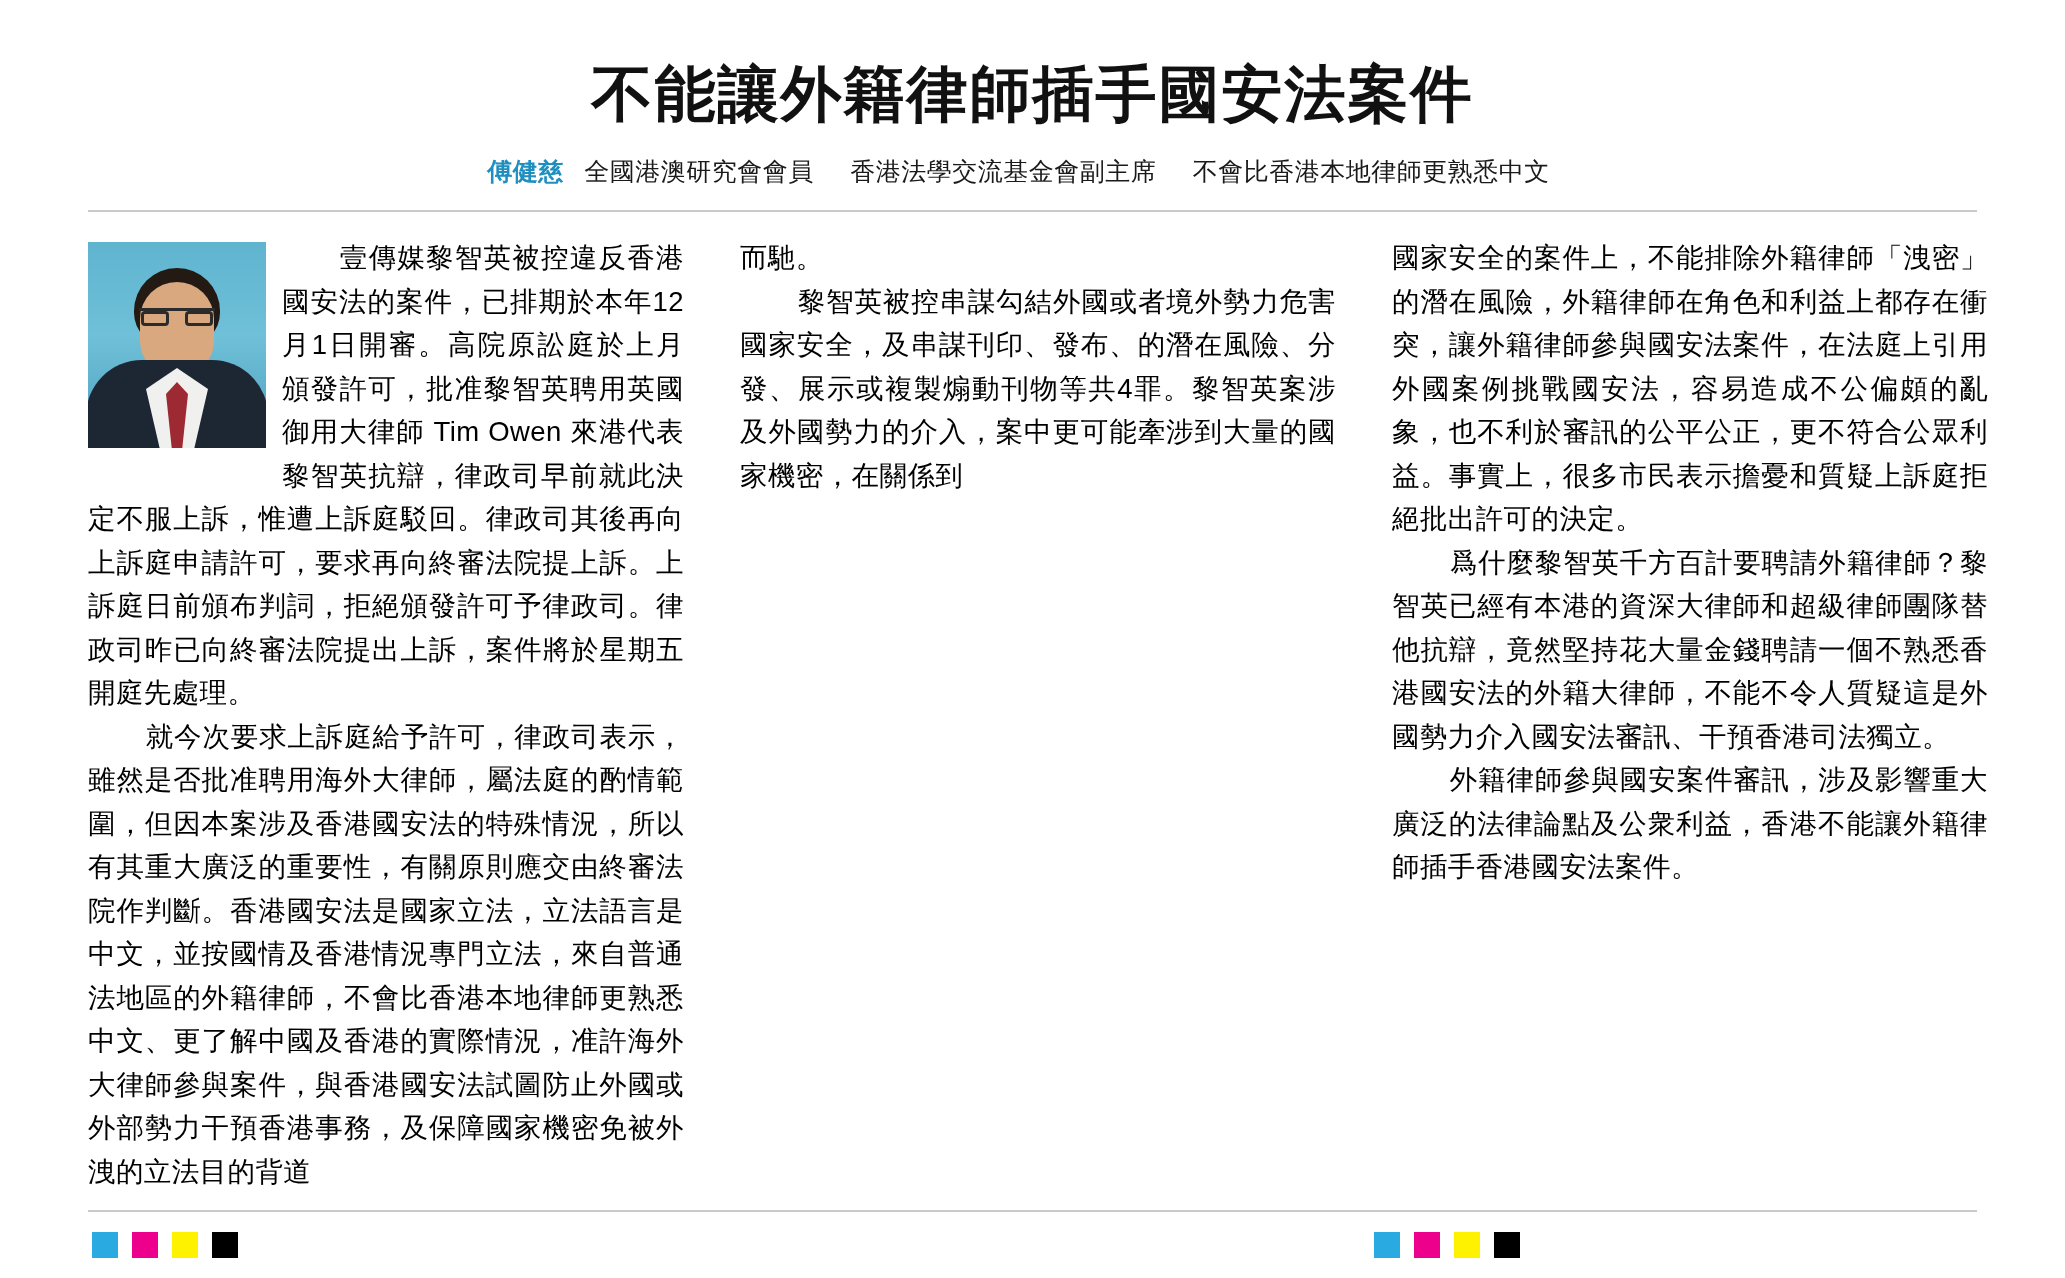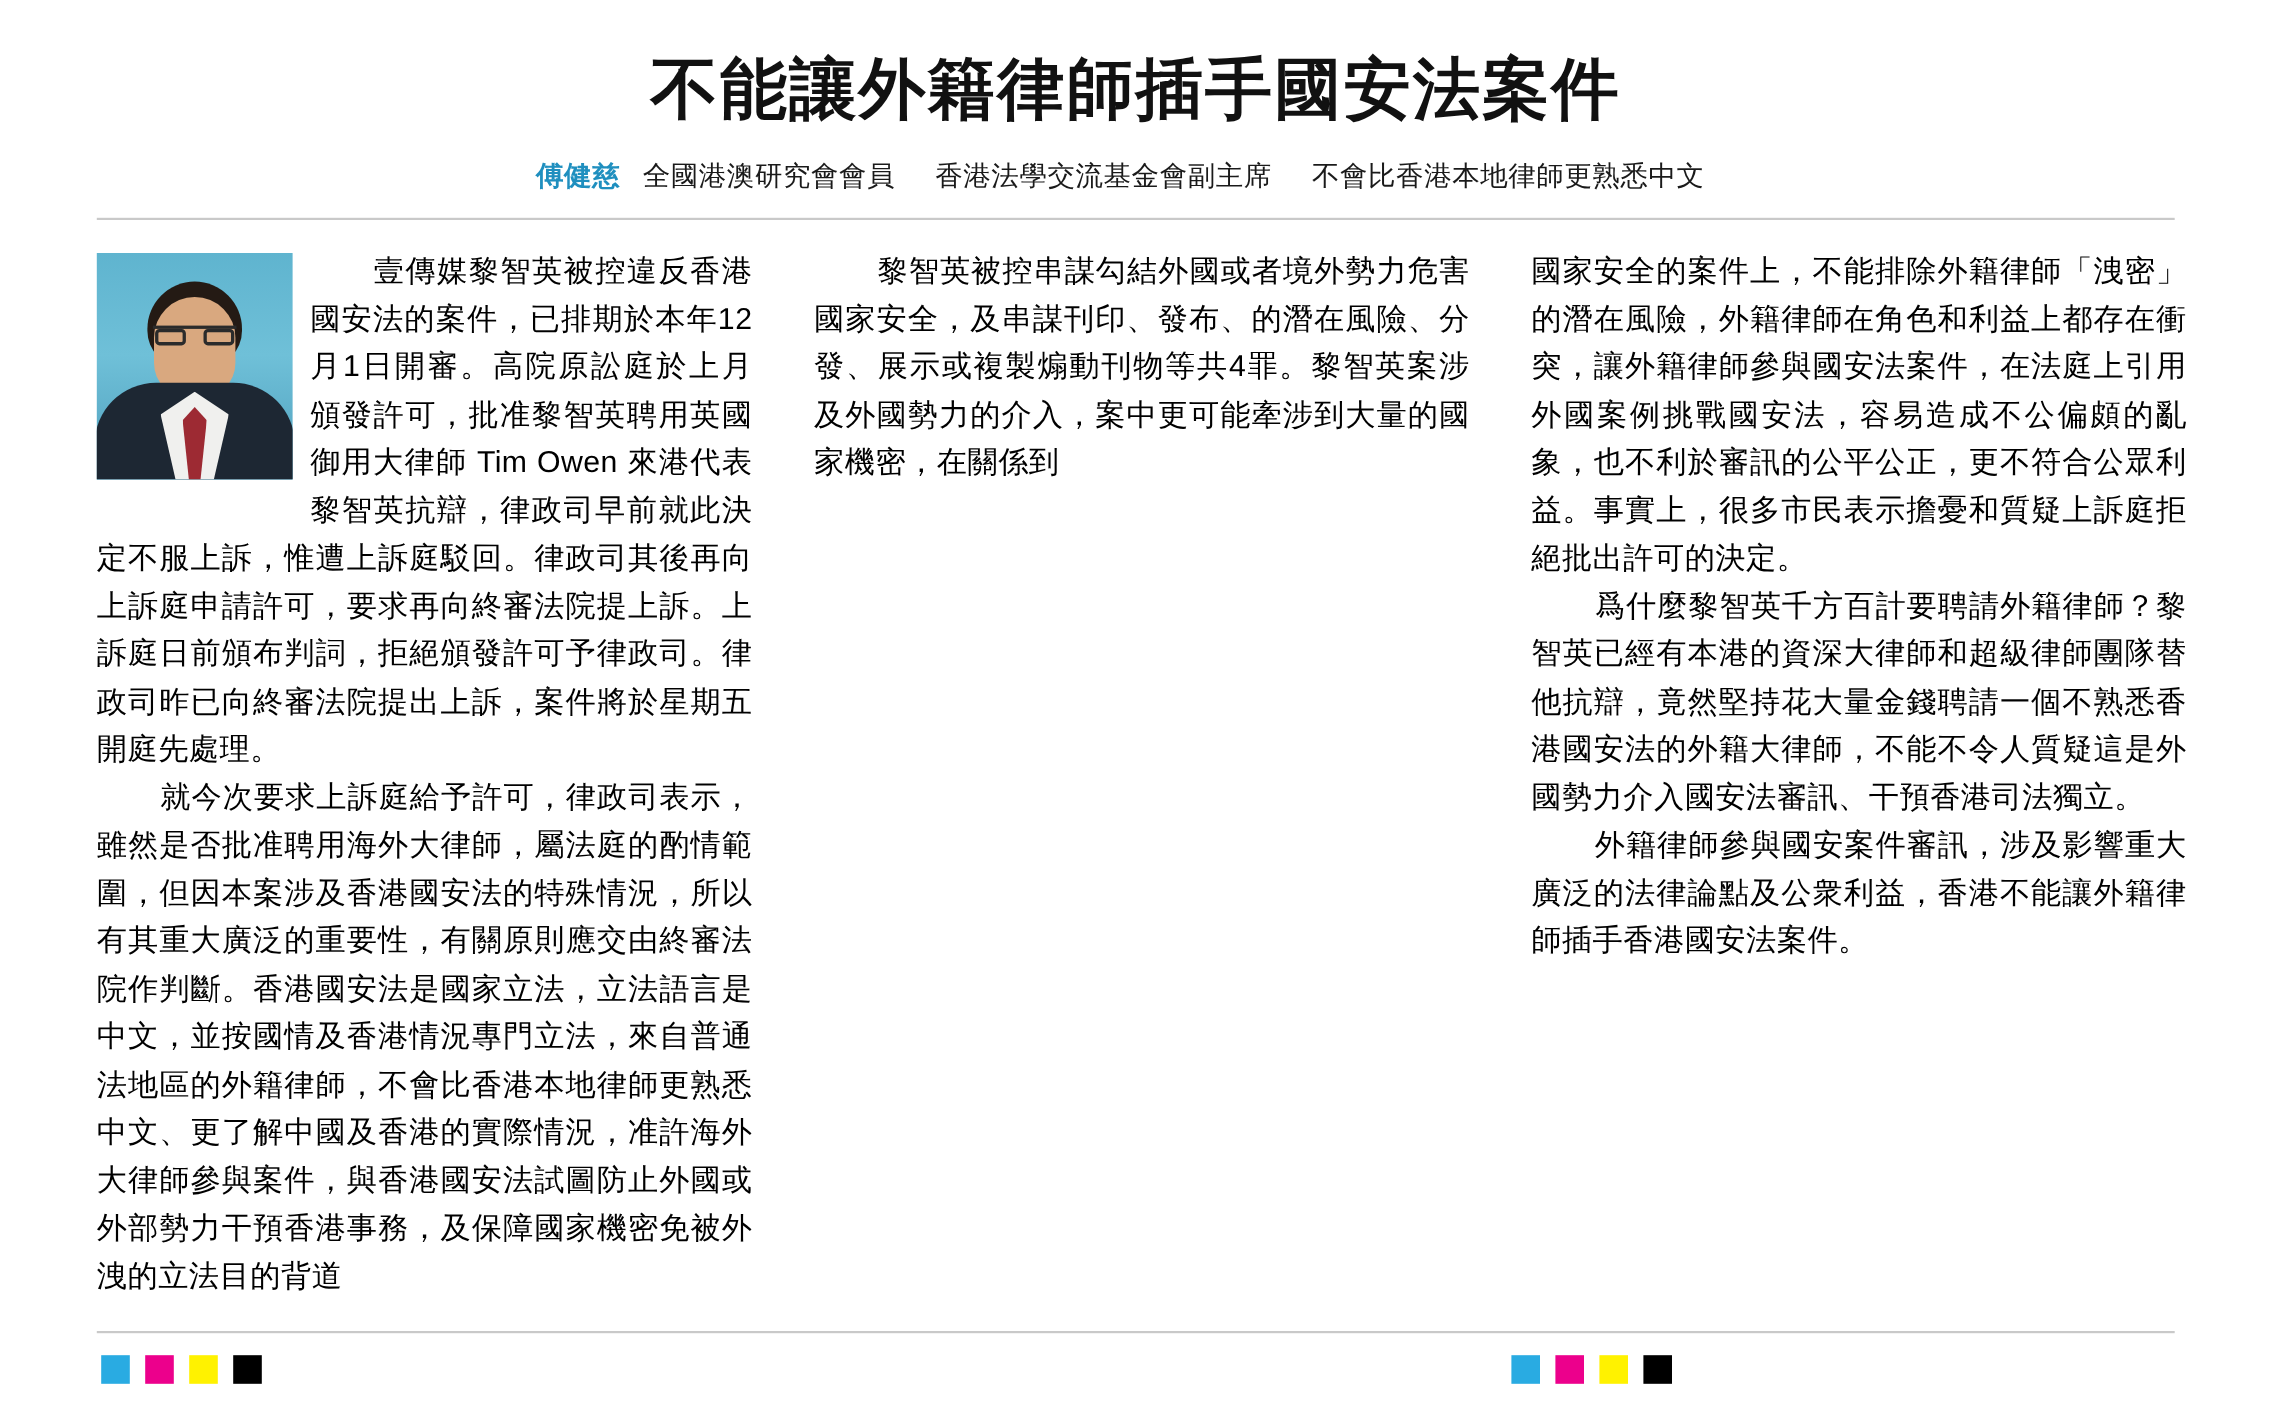--- a/index.html
+++ b/index.html
@@ -24,21 +24,21 @@
 
   
   .headline {
     text-align: center;
     font-family: "DejaVu Sans", "Liberation Sans", sans-serif;
     font-weight: bold;
     font-size: 61px;
     letter-spacing: 2px;
     color: #111111;
     margin: 0;
-    padding-top: 48px;
+    padding-top: 60px;
     line-height: 1.1;
   }
   .byline {
     text-align: center;
     margin-top: 28px;
     font-family: "DejaVu Sans", "Liberation Sans", sans-serif;
     font-size: 25px;
     color: #1a1a1a;
     letter-spacing: 0.5px;
   }
@@ -211,20 +211,21 @@
         <div class="glasses"></div>
         <div class="suit"></div>
         <div class="shirt"></div>
         <div class="tie"></div>
       </div>
       <p class="indent">壹傳媒黎智英被控違反香港國安法的案件，已排期於本年12月1日開審。高院原訟庭於上月頒發許可，批准黎智英聘用英國御用大律師 Tim Owen 來港代表黎智英抗辯，律政司早前就此決定不服上訴，惟遭上訴庭駁回。律政司其後再向上訴庭申請許可，要求再向終審法院提上訴。上訴庭日前頒布判詞，拒絕頒發許可予律政司。律政司昨已向終審法院提出上訴，案件將於星期五開庭先處理。</p>
       <p class="indent">就今次要求上訴庭給予許可，律政司表示，雖然是否批准聘用海外大律師，屬法庭的酌情範圍，但因本案涉及香港國安法的特殊情況，所以有其重大廣泛的重要性，有關原則應交由終審法院作判斷。香港國安法是國家立法，立法語言是中文，並按國情及香港情況專門立法，來自普通法地區的外籍律師，不會比香港本地律師更熟悉中文、更了解中國及香港的實際情況，准許海外大律師參與案件，與香港國安法試圖防止外國或外部勢力干預香港事務，及保障國家機密免被外洩的立法目的背道</p>
     </div>
 
     <div class="col">
+      <p>而馳。</p>
       <p class="indent">黎智英被控串謀勾結外國或者境外勢力危害國家安全，及串謀刊印、發布、的潛在風險、分發、展示或複製煽動刊物等共4罪。黎智英案涉及外國勢力的介入，案中更可能牽涉到大量的國家機密，在關係到</p>
     </div>
 
     <div class="col">
       <p>國家安全的案件上，不能排除外籍律師「洩密」的潛在風險，外籍律師在角色和利益上都存在衝突，讓外籍律師參與國安法案件，在法庭上引用外國案例挑戰國安法，容易造成不公偏頗的亂象，也不利於審訊的公平公正，更不符合公眾利益。事實上，很多市民表示擔憂和質疑上訴庭拒絕批出許可的決定。</p>
       <p class="indent">爲什麼黎智英千方百計要聘請外籍律師？黎智英已經有本港的資深大律師和超級律師團隊替他抗辯，竟然堅持花大量金錢聘請一個不熟悉香港國安法的外籍大律師，不能不令人質疑這是外國勢力介入國安法審訊、干預香港司法獨立。</p>
       <p class="indent">外籍律師參與國安案件審訊，涉及影響重大廣泛的法律論點及公衆利益，香港不能讓外籍律師插手香港國安法案件。</p>
     </div>
 
   </div>

